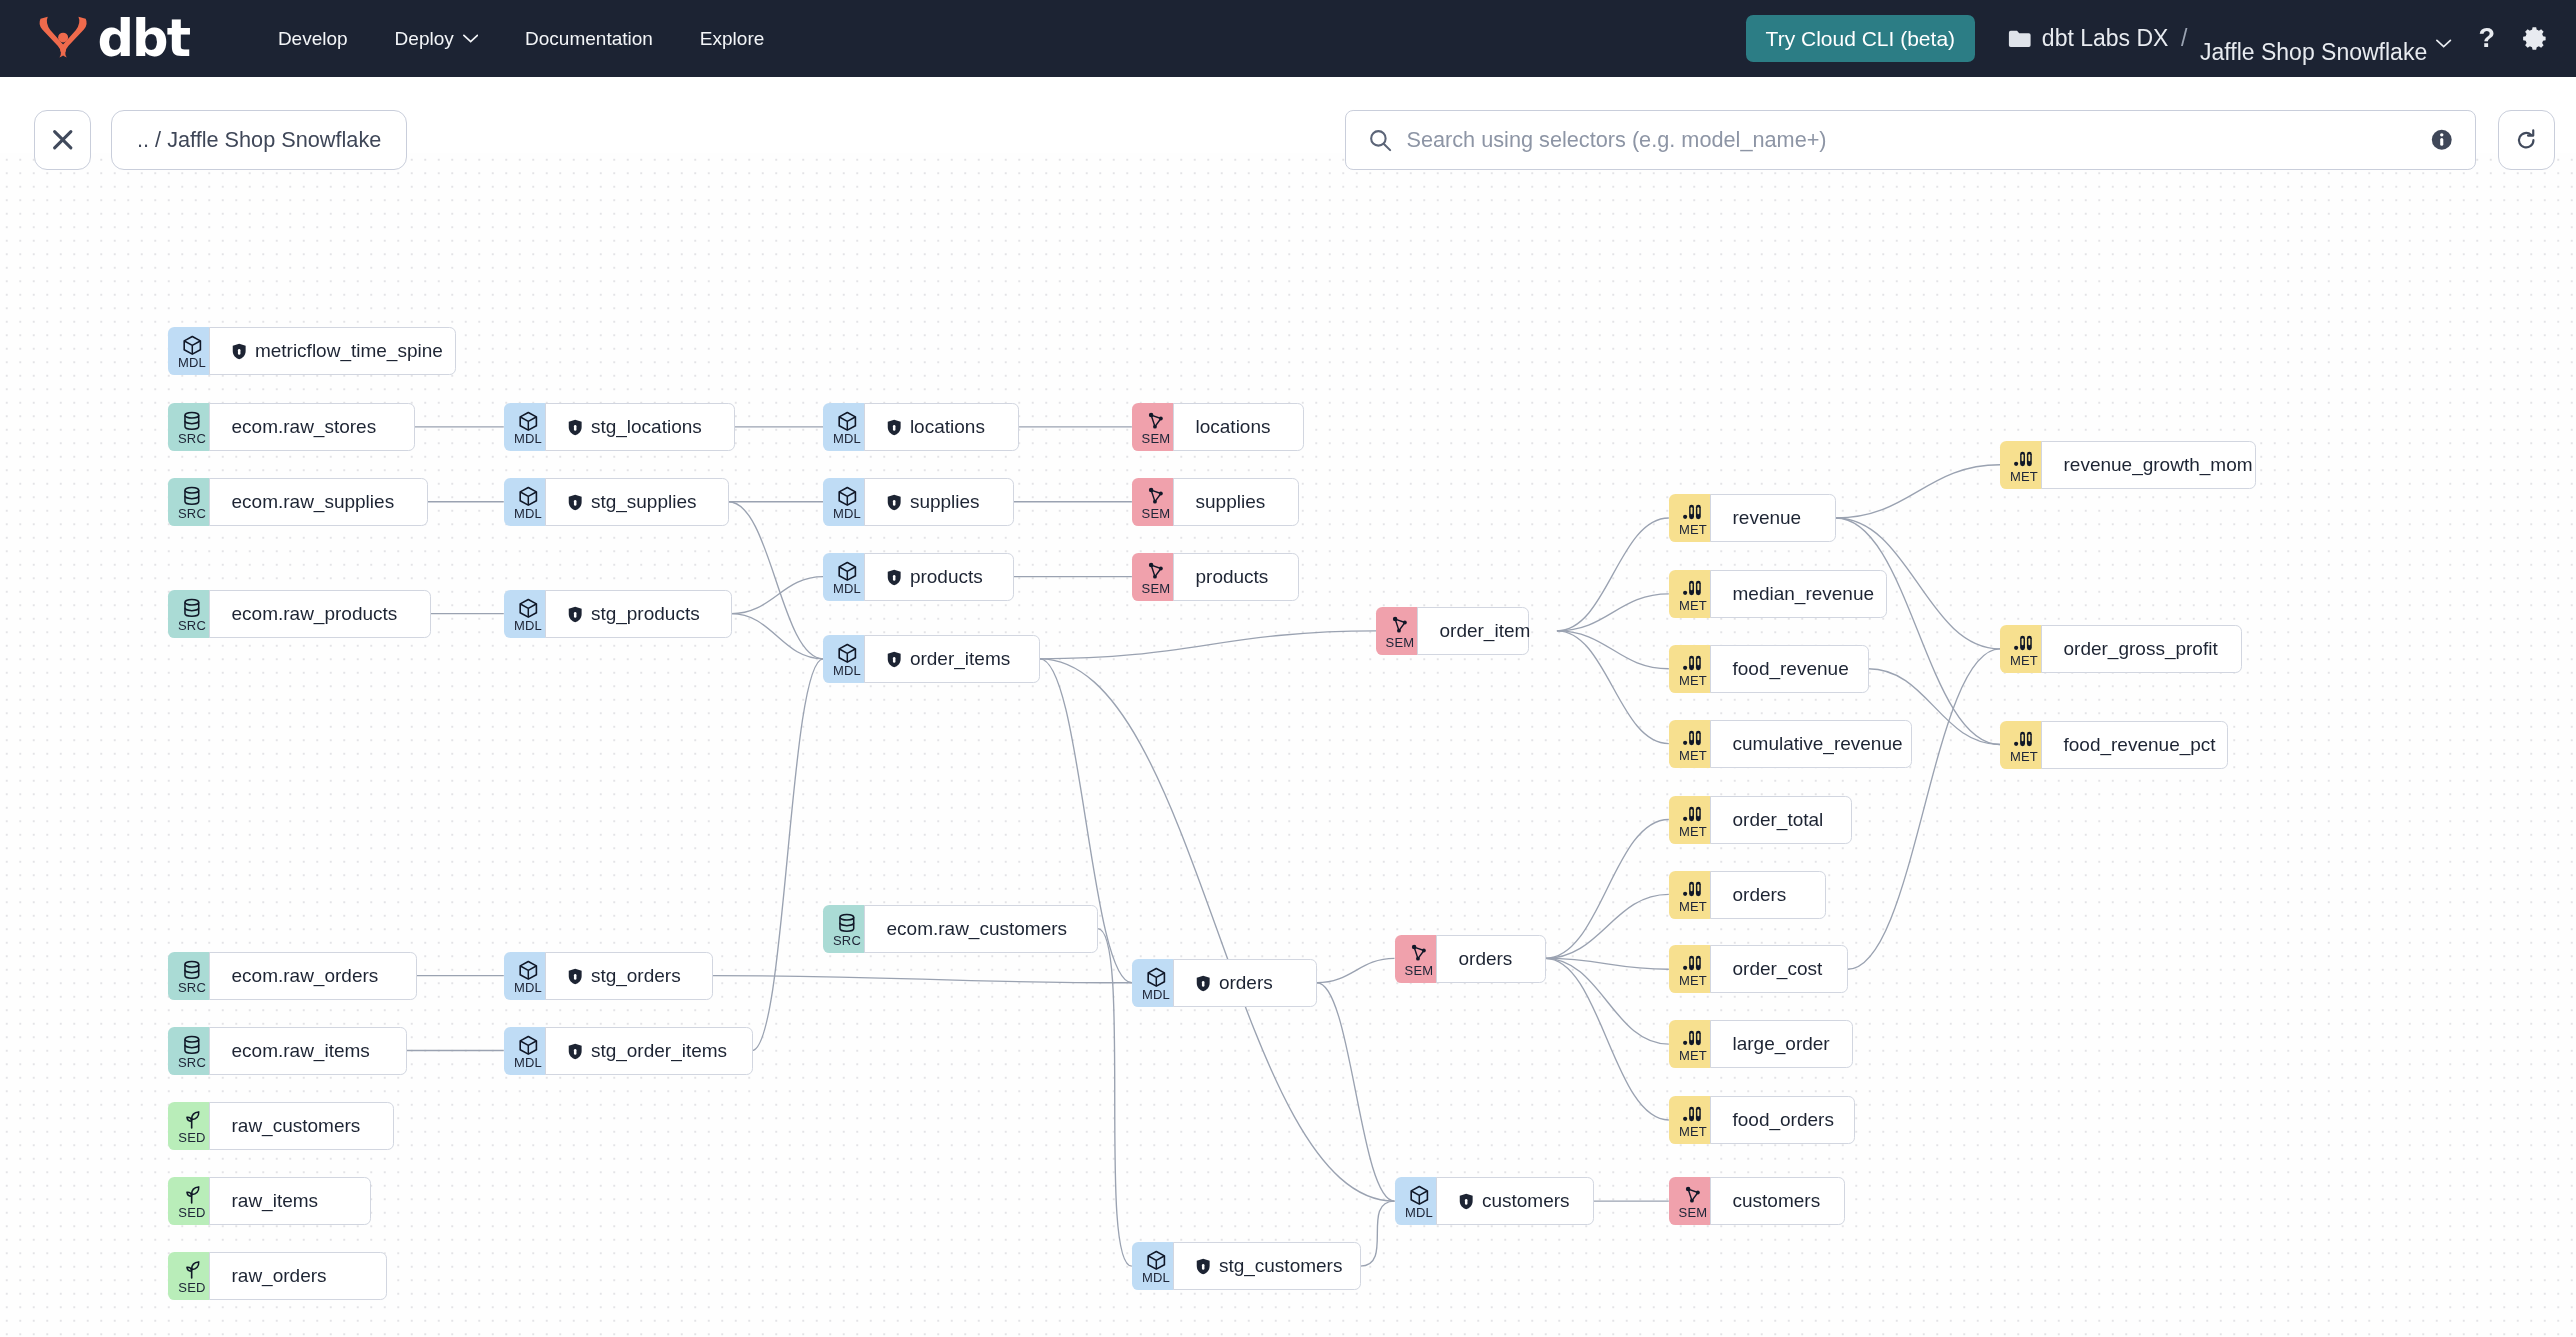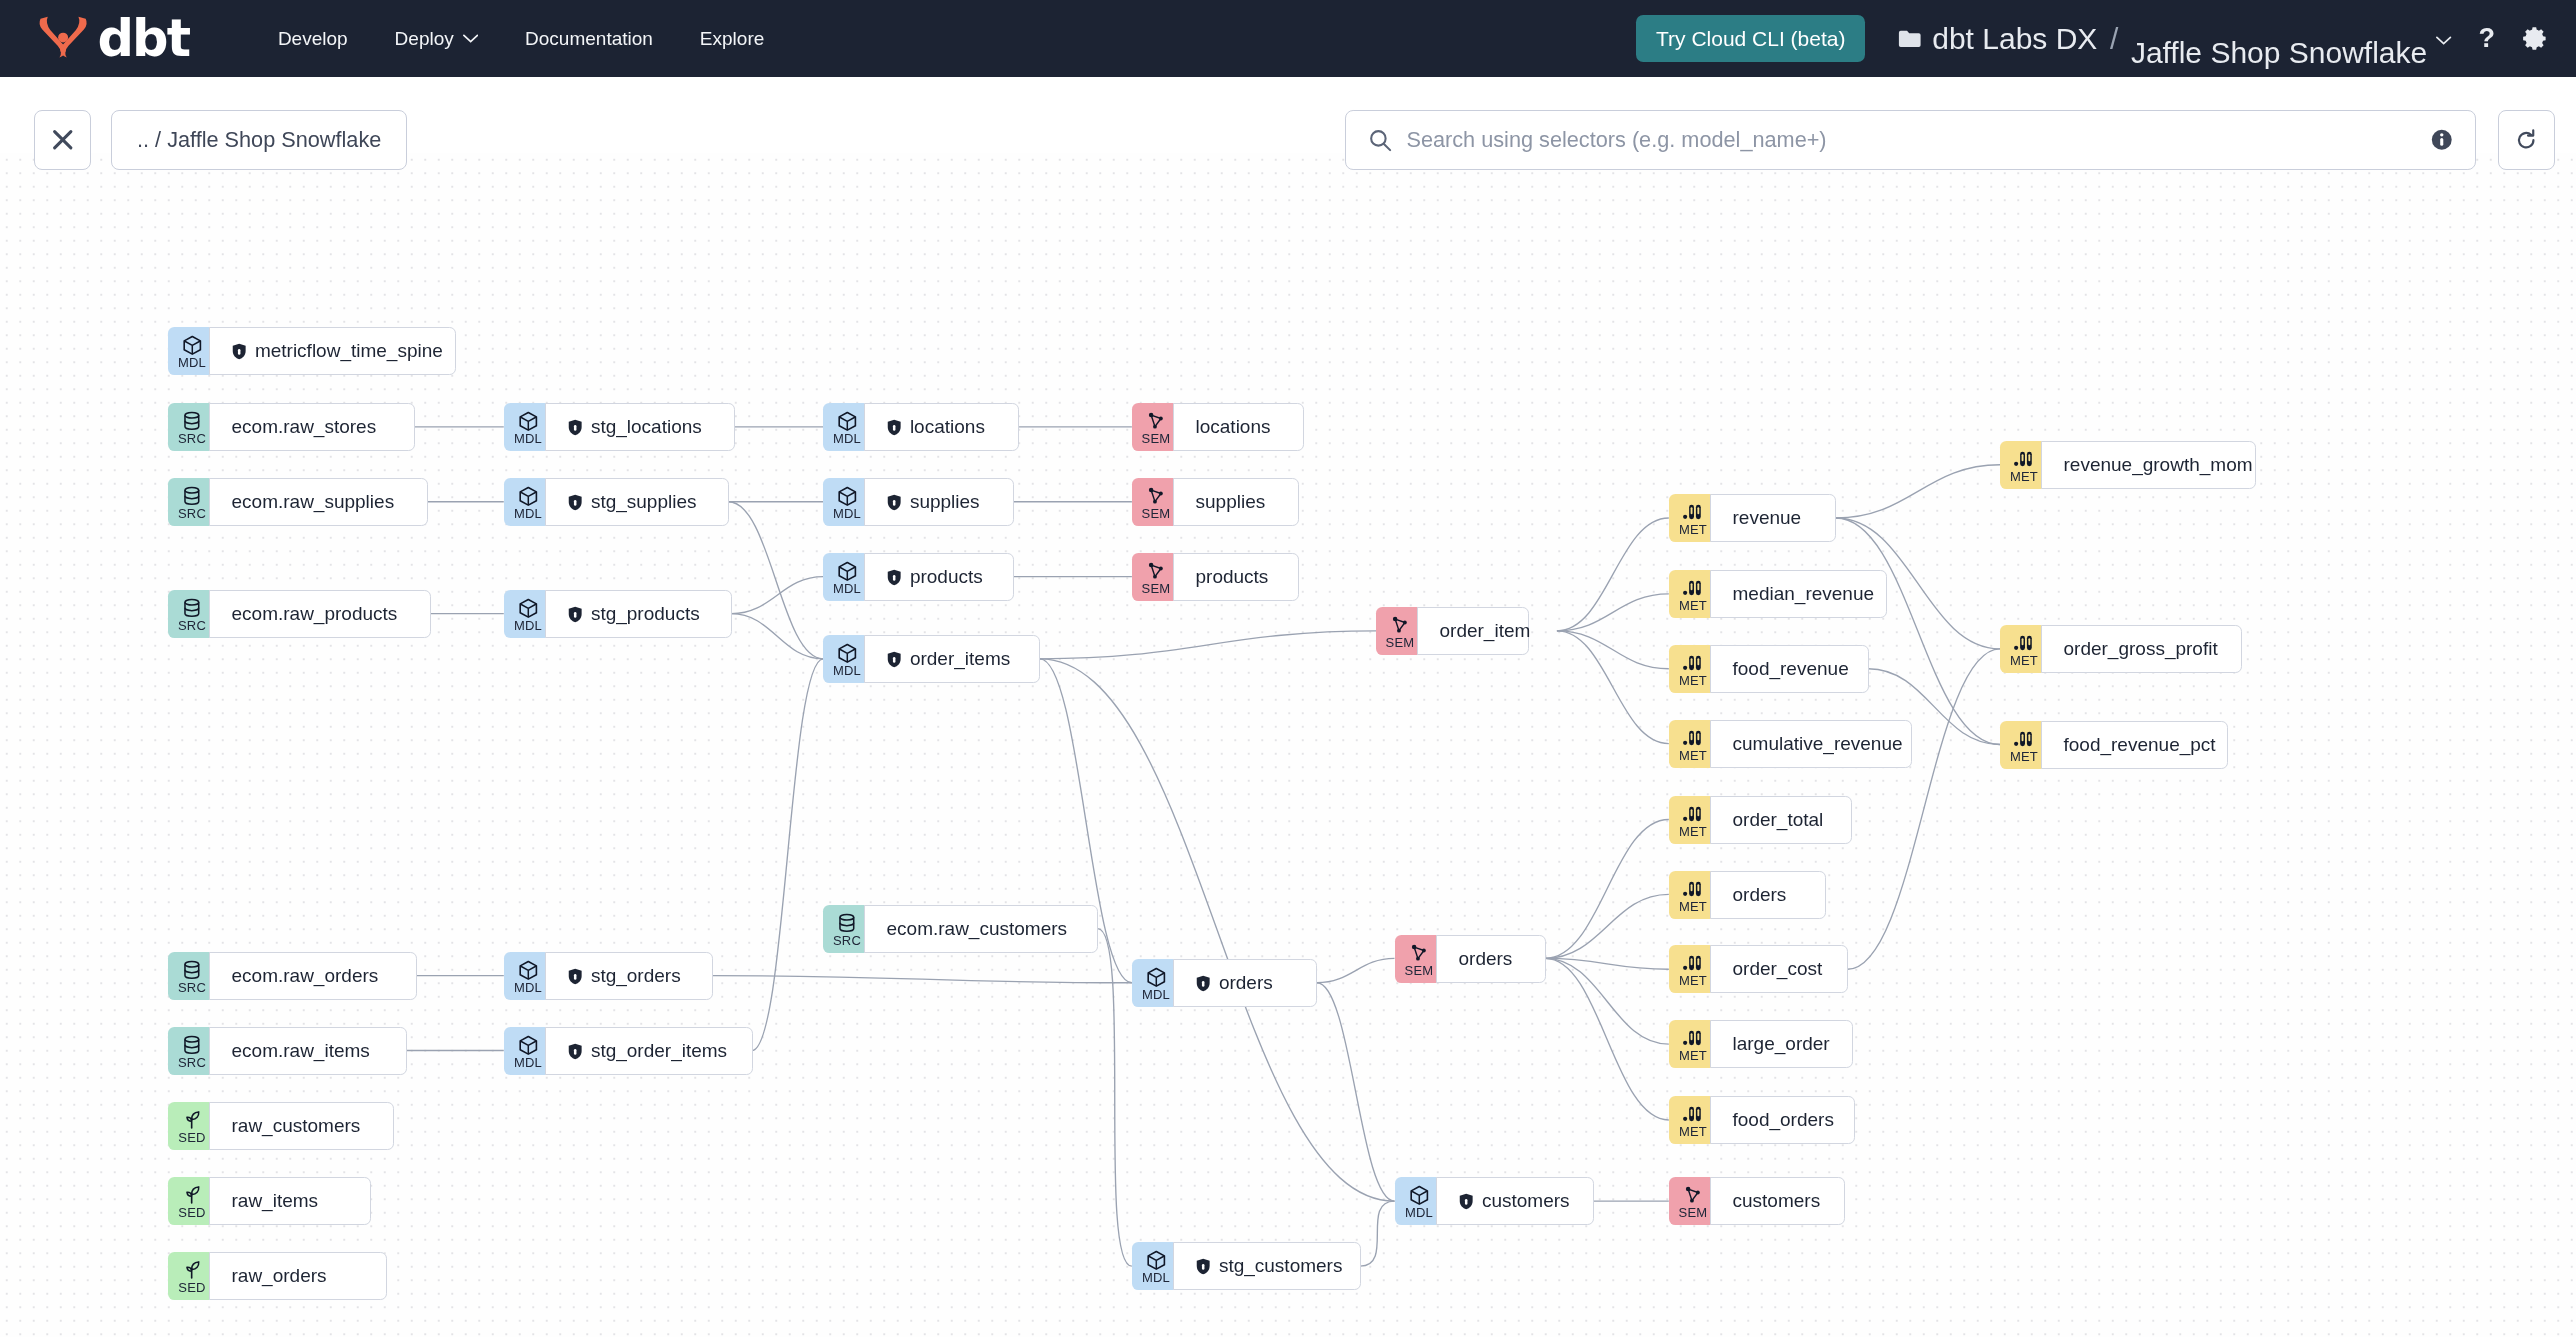--- a/index.html
+++ b/index.html
@@ -32,36 +32,36 @@
   }
   .caret { display: inline-block; width: 15.3px; height: 9px; }
 
   #nav-right { margin-left: auto; display: flex; align-items: center; gap: 0; margin-right: 27px; padding-left: 36px; }
   #try-cli {
     background: #2c7d85; color: #fff; font-size: 21px;
     padding: 11.7px 20px; border-radius: 7.2px; cursor: pointer; white-space: nowrap;
   }
   #proj-crumb {
     display: flex; align-items: center; gap: 10.8px;
-    color: #e8ebf0; font-size: 30px; margin-left: 32.5px; white-space: nowrap;
+    color: #e8ebf0; font-size: 23px; margin-left: 32.5px; white-space: nowrap;
   }
   #proj-crumb .sep { color: #9aa3b2; margin: 0 1.8px; }
   #proj-crumb .proj { display: flex; align-items: flex-start; gap: 9px; cursor: pointer; margin-top: 28px; }
   .folder-ico { width: 23.5px; height: 19px; }
   #help-btn, #gear-btn { margin-left: 27px; cursor: pointer; display: flex; align-items: center; }
   #help-btn { font-size: 27px; color: #e8ebf0; font-weight: 700; }
 
   
   #toolbar {
     position: absolute; left: 0; top: 77px; width: 2576px; height: 77px;
     z-index: 30;
   }
   .tb-btn {
     position: absolute; background: #fff; border: 1.4px solid #c9cedb;
-    border-radius: 8px; display: flex; align-items: center; justify-content: center;
+    border-radius: 13px; display: flex; align-items: center; justify-content: center;
     cursor: pointer;
   }
   #close-btn { left: 34px; top: 33px; width: 57px; height: 60px; }
   #crumb-btn {
     left: 111px; top: 33px; height: 60px; padding: 0 25px;
     font-size: 21.7px; color: #3f4758;
   }
   #search-wrap {
     position: absolute; left: 1345px; top: 33px; width: 1131px; height: 60px;
     background: #fff; border: 1.4px solid #c9cedb; border-radius: 8.1px;

